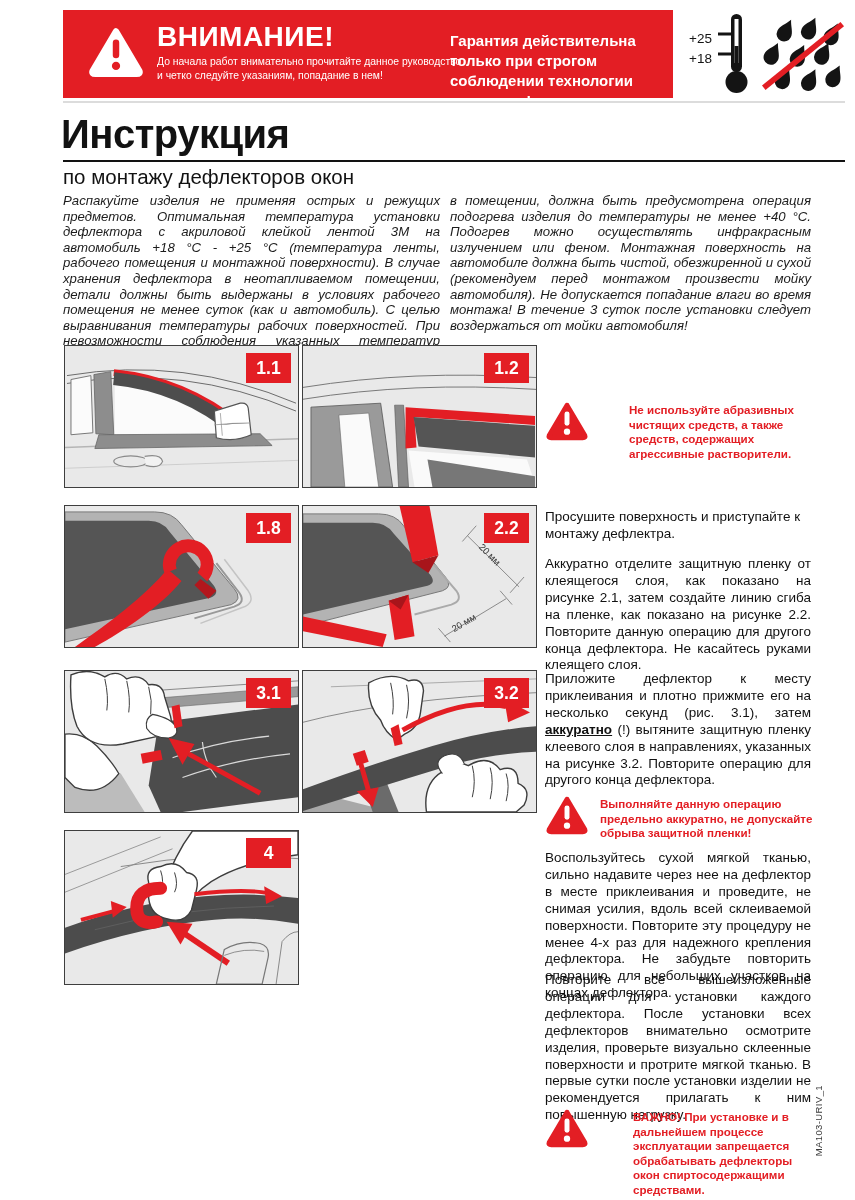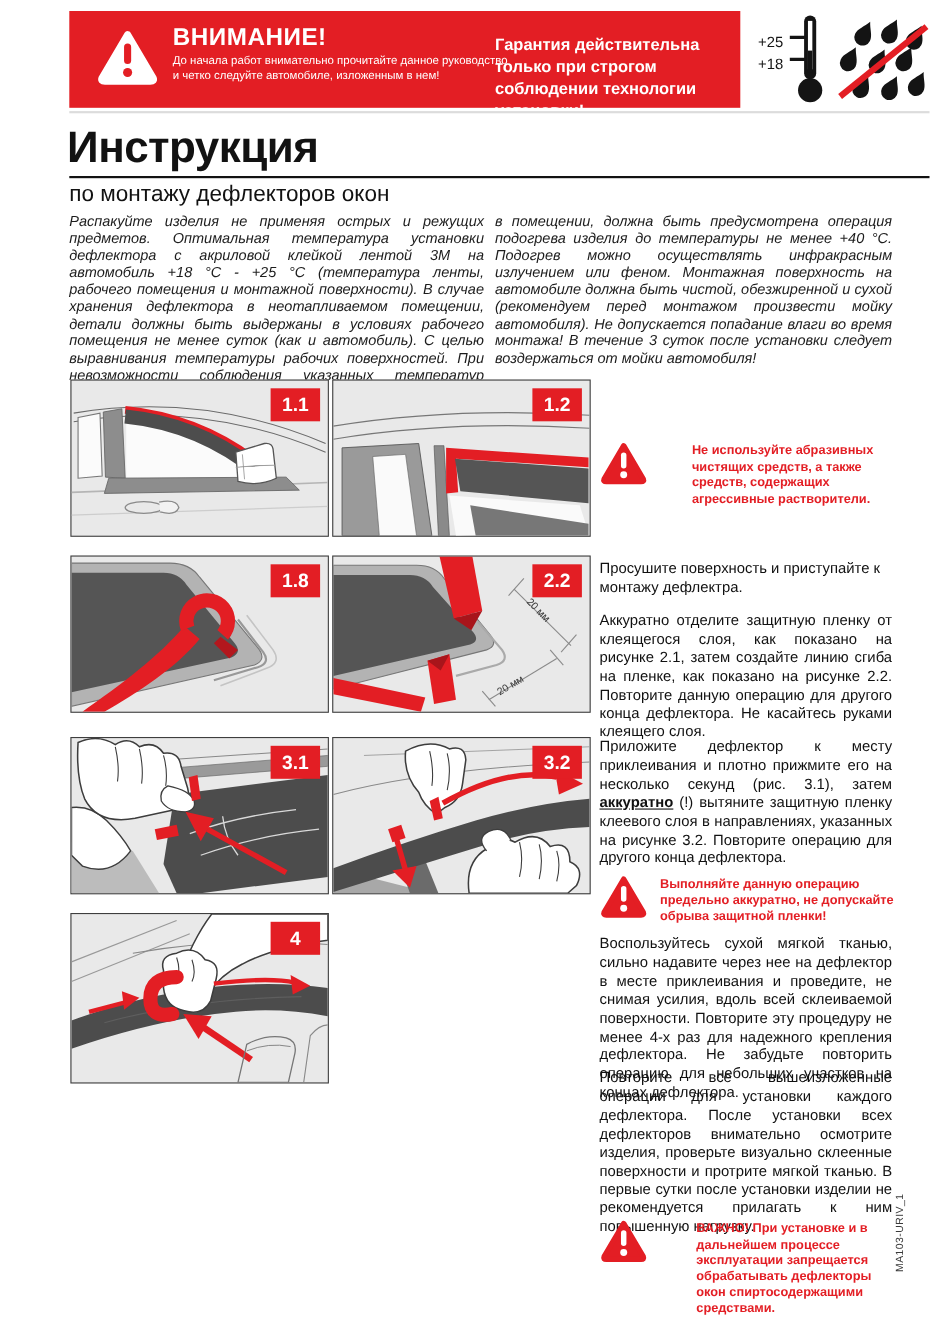--- a/index.html
+++ b/index.html
@@ -3,21 +3,21 @@
 <meta charset="utf-8">
 <style>
   html,body{margin:0;padding:0;background:#fff;}
   body{width:855px;height:1200px;position:relative;font-family:"Liberation Sans",sans-serif;color:#1a1a1a;}
   .page{position:absolute;inset:0;width:855px;height:1200px;background:#fff;overflow:hidden;}
 
   
   .red-banner{position:absolute;left:63px;top:10px;width:610px;height:88px;background:#e31e24;}
   .banner-triangle{position:absolute;left:24px;top:16px;width:58px;height:52px;}
   .banner-text{position:absolute;left:94px;top:12px;color:#fff;}
-  .banner-title{font-size:22px;font-weight:700;line-height:1.05;margin:0 0 4px 0;letter-spacing:.5px;}
+  .banner-title{font-size:28px;font-weight:700;line-height:1.05;margin:0 0 4px 0;letter-spacing:.5px;}
   .banner-sub{font-size:10.4px;line-height:13.5px;font-weight:400;}
   .warranty{position:absolute;left:387px;top:21px;width:220px;color:#fff;font-size:15px;font-weight:700;line-height:1.33;}
   .temp-labels{position:absolute;left:684px;top:29px;width:28px;text-align:right;font-size:13.5px;font-weight:400;color:#141414;}
   .temp-labels div{height:20px;line-height:20px;}
   .thermo-svg{position:absolute;left:716px;top:12px;}
   .rain-svg{position:absolute;left:760px;top:16px;}
   .header-rule{position:absolute;left:63px;top:101px;width:782px;height:2px;background:#dcdcdc;}
 
   
   .title{position:absolute;left:61px;top:112px;margin:0;font-size:40px;font-weight:700;letter-spacing:-.5px;color:#121212;line-height:1.1;}
@@ -63,21 +63,21 @@
 
   <div class="red-banner">
     <svg class="banner-triangle" viewBox="0 0 64 58">
       <path d="M32,6 L58,50 Q59.5,53.5 55,53.5 L9,53.5 Q4.5,53.5 6,50 Z" fill="#ffffff" stroke="#ffffff" stroke-width="7" stroke-linejoin="round"></path>
       <rect x="28.4" y="15" width="7.2" height="21" rx="3.6" fill="#e31e24"></rect>
       <circle cx="32" cy="44.5" r="4.6" fill="#e31e24"></circle>
     </svg>
     <div class="banner-text">
       <p class="banner-title">ВНИМАНИЕ!</p>
       <div class="banner-sub">До начала работ внимательно прочитайте данное руководство</div>
-      <div class="banner-sub">и четко следуйте автомобиле, изложенным в нем!</div>
+      <div class="banner-sub">и четко следуйте указаниям, попадание в нем!</div>
     </div>
     <div class="warranty">Гарантия действительна только при строгом соблюдении технологии установки!</div>
   </div>
 
   <div class="temp-labels">
     <div>+25</div>
     <div>+18</div>
   </div>
   <svg class="thermo-svg" width="42" height="84" viewBox="0 0 42 84">
     <line x1="2" y1="22" x2="16" y2="22" stroke="#141414" stroke-width="3"></line>

